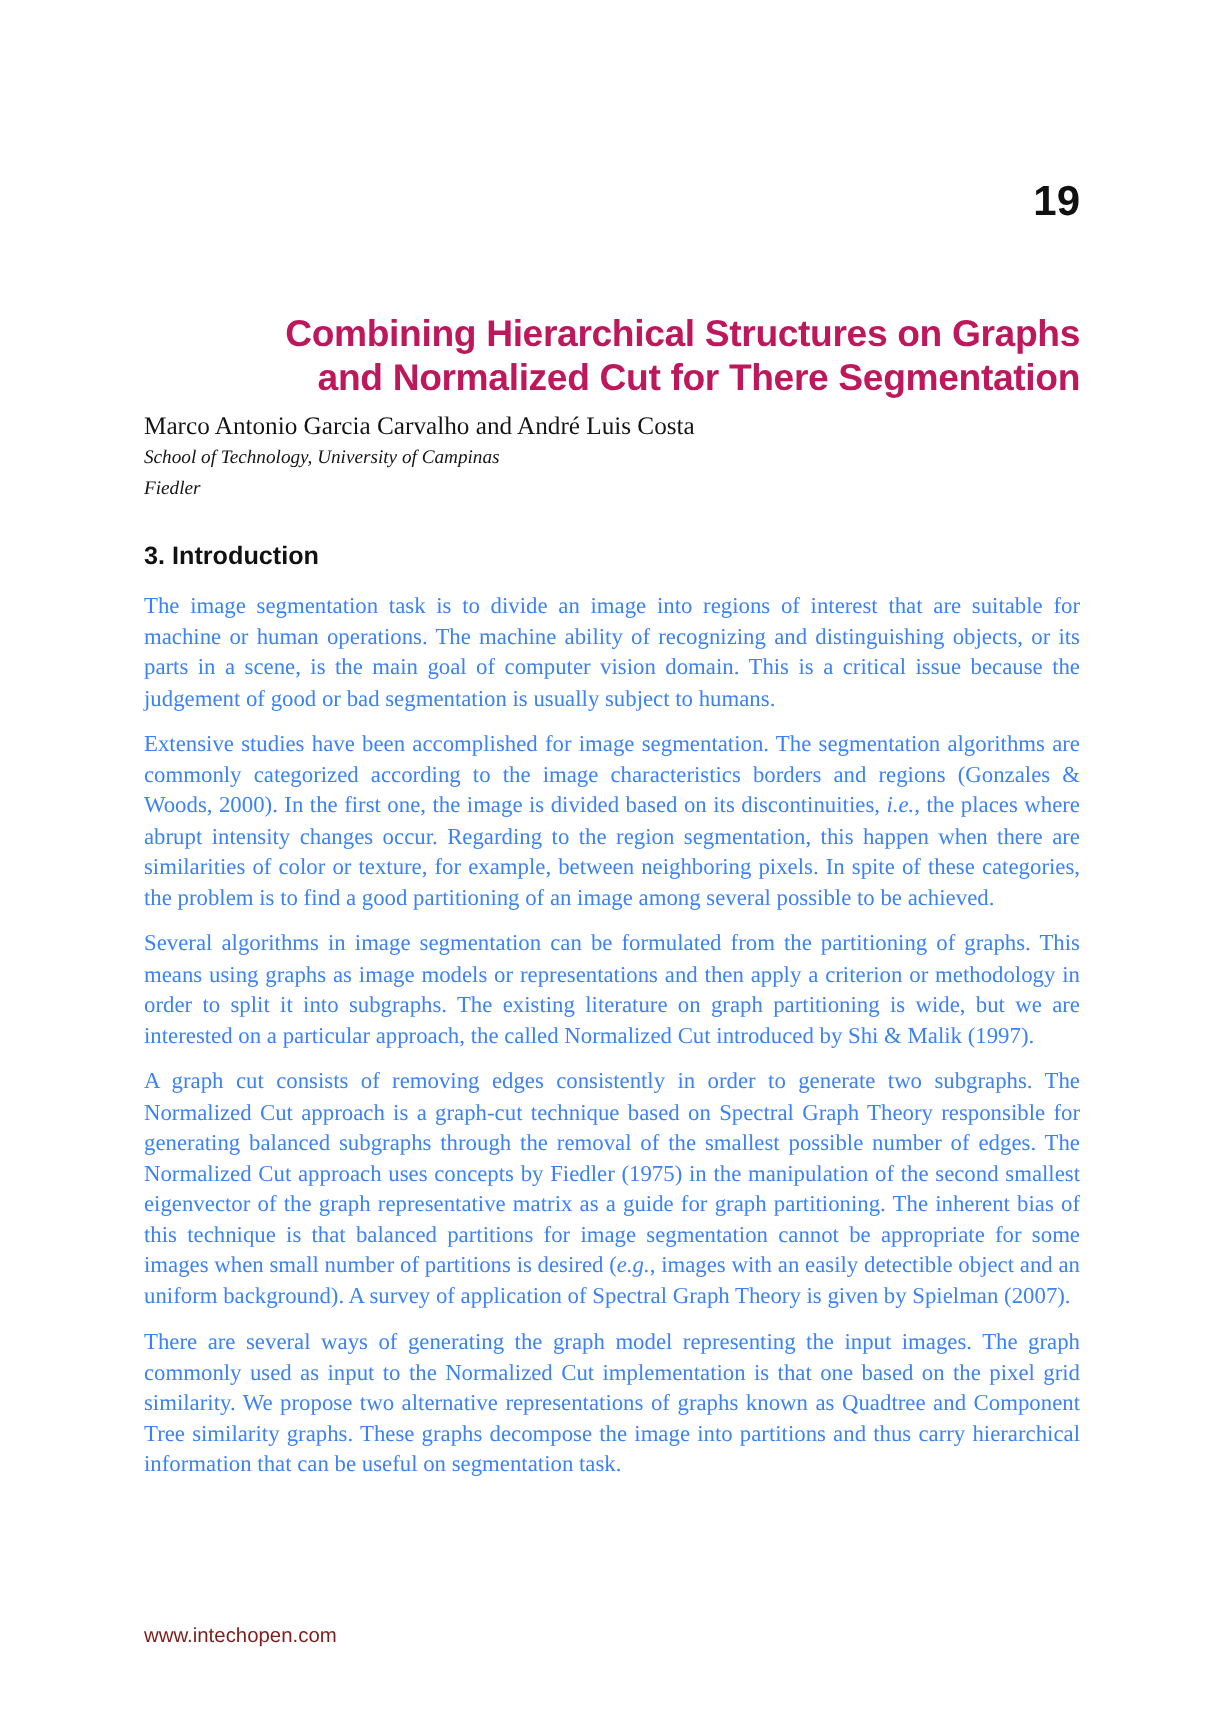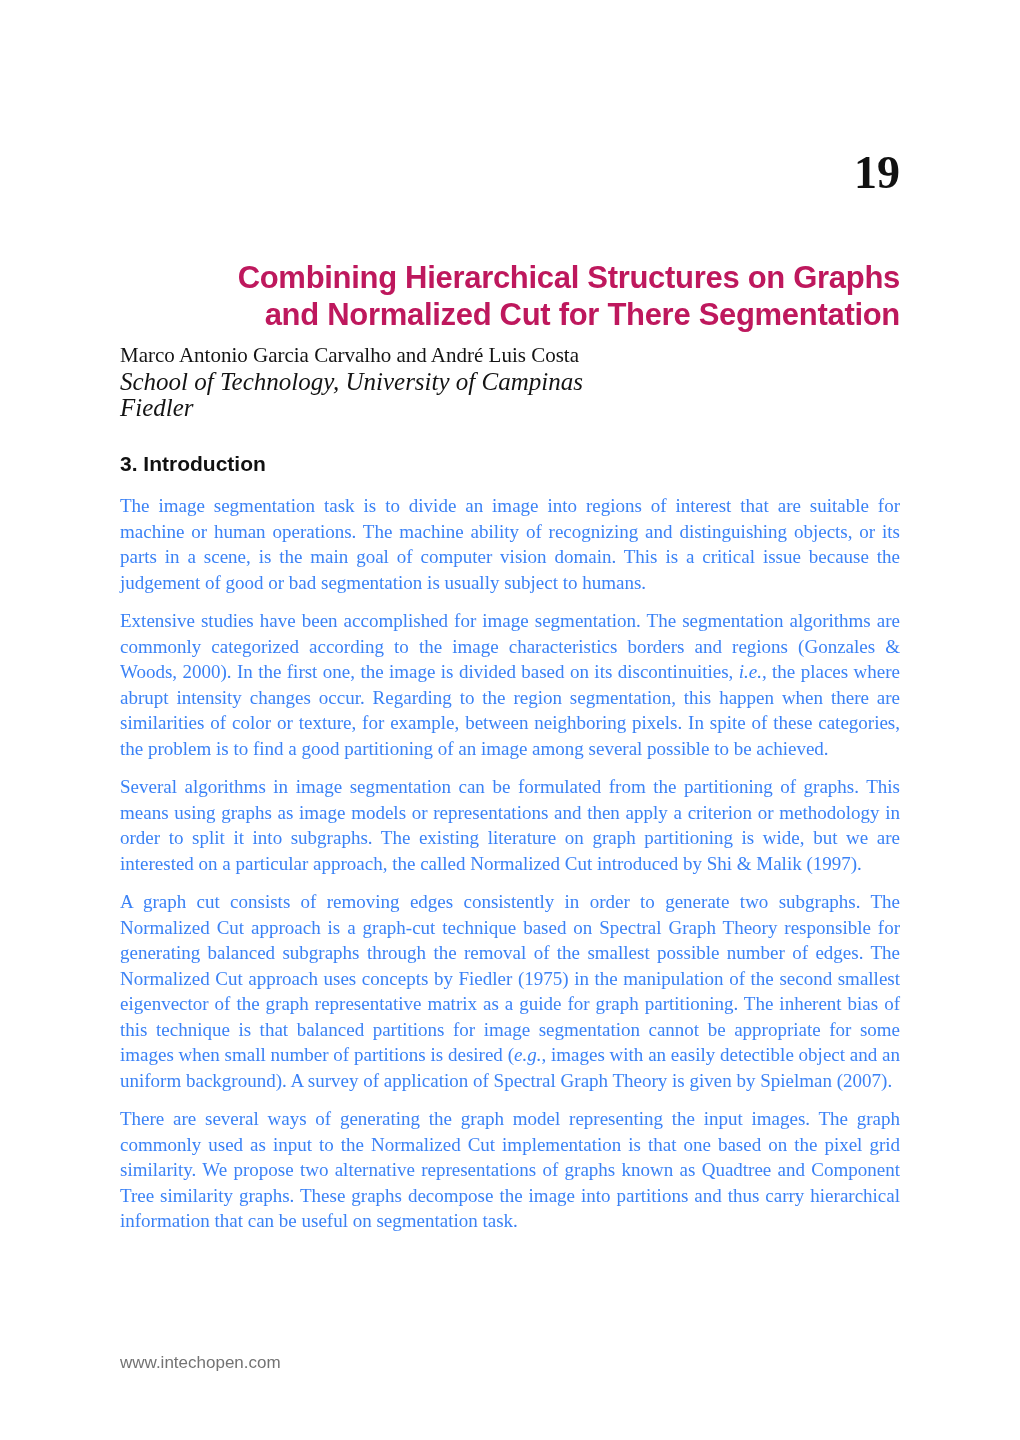--- a/index.html
+++ b/index.html
@@ -10,23 +10,23 @@
     height: 1440px;
     background: #ffffff;
     color: #141414;
     font-family: "Liberation Serif", serif;
     overflow: hidden;
   }
   .page-number {
     position: absolute;
     top: 150px;
     right: 120px;
-    font-family: Liberation Serif, serif;
+    font-family: Liberation Sans, sans-serif;
     font-weight: bold;
-    font-size: 46px;
+    font-size: 35px;
     line-height: 1;
     color: #111111;
   }
   .title-block {
     position: absolute;
     top: 238px;
     left: 120px;
     width: 780px;
     text-align: right;
     font-family: "Liberation Sans", sans-serif;
@@ -43,21 +43,21 @@
     width: 780px;
     text-align: left;
   }
   .authors {
     font-size: 21px;
     line-height: 28px;
     color: #141414;
   }
   .affiliation, .country {
     font-style: italic;
-    font-size: 25px;
+    font-size: 16px;
     line-height: 26px;
     color: #141414;
   }
   .main-content {
     position: absolute;
     top: 452px;
     left: 120px;
     width: 780px;
   }
   .section-heading {
@@ -75,21 +75,21 @@
     margin: 0 0 13px 0;
     color: #3b82f6;
   }
   .body-para em { font-style: italic; }
   .footer-url {
     position: absolute;
     top: 1353px;
     left: 120px;
     font-family: "Liberation Sans", sans-serif;
     font-size: 17px;
-    color: #737373;
+    color: #7f1d1d;
   }
 </style>
 </head>
 <body>
 
 <div class="page">
 
   <div class="page-number">19</div>
 
   <h1 class="title-block"><span>Combining Hierarchical Structures on Graphs</span><br><span>and Normalized Cut for There Segmentation</span></h1>

